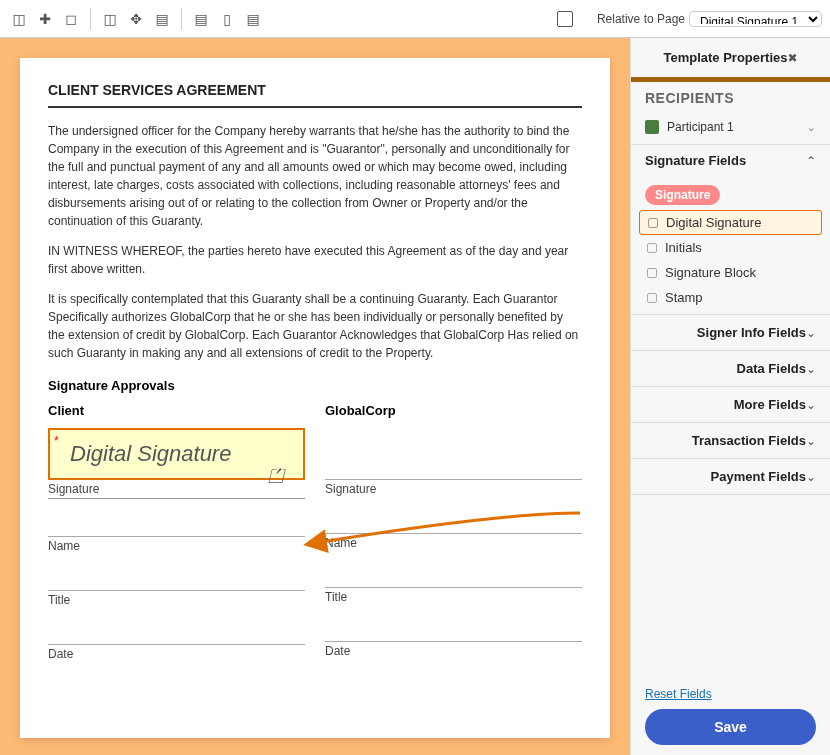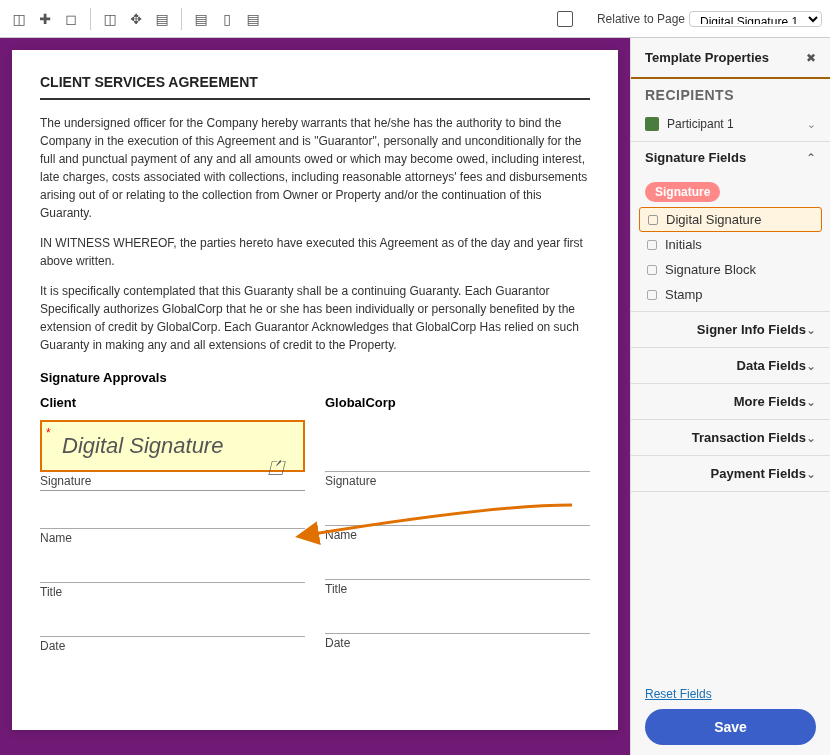--- a/index.html
+++ b/index.html
@@ -29,21 +29,21 @@
       font-size: 12px; background: #fff; cursor: pointer; height: 16px;
     }
 
     
     .main-area {
       display: flex; flex: 1; overflow: hidden;
     }
 
     
     .doc-area {
-      flex: 1; background: #701a75; overflow: auto; padding: 12px;
+      flex: 1; background: #fdba74; overflow: auto; padding: 20px;
       position: relative;
     }
     .doc-page {
       background: #fff; min-height: 680px; padding: 24px 28px;
       box-shadow: 0 2px 8px rgba(0,0,0,0.15); position: relative;
     }
     .doc-title {
       font-weight: bold; font-size: 14px; color: #222;
       border-bottom: 2px solid #333; padding-bottom: 8px; margin-bottom: 14px;
     }
@@ -73,22 +73,22 @@
       position: absolute; top: 0; left: 0; width: 100%; height: 100%;
       pointer-events: none; overflow: visible;
     }
 
     
     .right-panel {
       width: 200px; background: #f7f7f7; border-left: 1px solid #ddd;
       display: flex; flex-direction: column; overflow-y: auto; flex-shrink: 0;
     }
     .panel-header {
-      display: flex; align-items: center; justify-content: space-between;
-      padding: 12px 14px; background: #f7f7f7; border-bottom: 2px solid #a16207;
+      display: flex; align-items: center; justify-content: center;
+      padding: 12px 14px; background: #f7f7f7; border-bottom: 5px solid #a16207;
     }
     .panel-header-title { font-weight: bold; font-size: 13px; color: #222; }
     .panel-chevron { font-size: 12px; color: #555; cursor: pointer; }
 
     
     .section-header {
       display: flex; align-items: center; justify-content: space-between;
       padding: 8px 14px; cursor: pointer; background: #f7f7f7;
     }
     .section-header-label { font-size: 14px; font-weight: bold; color: #666; letter-spacing: 0.5px; }

